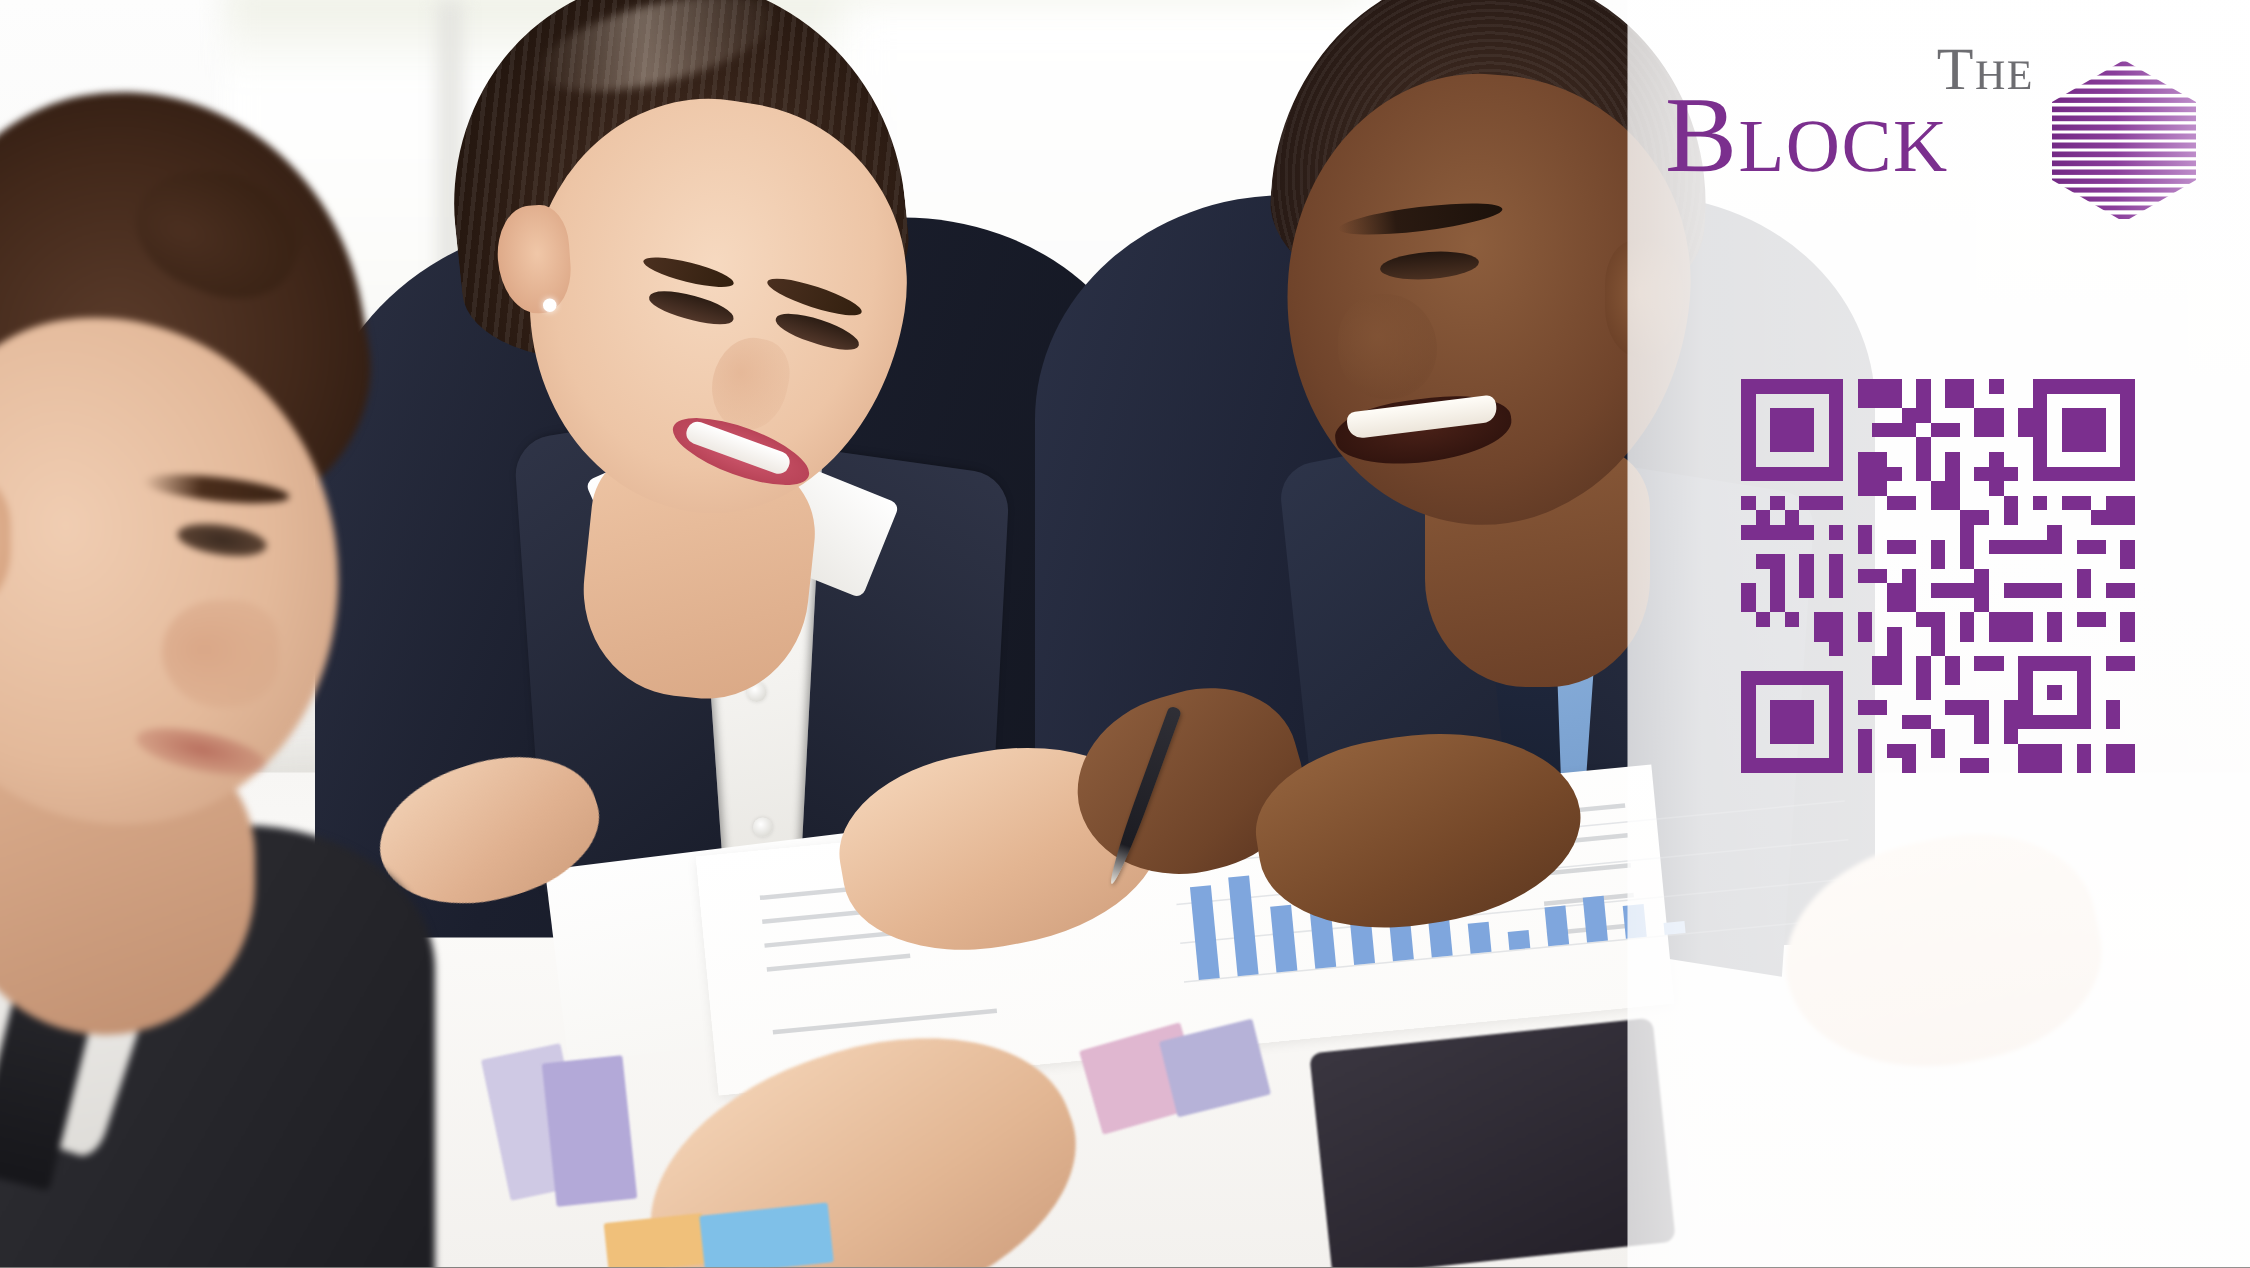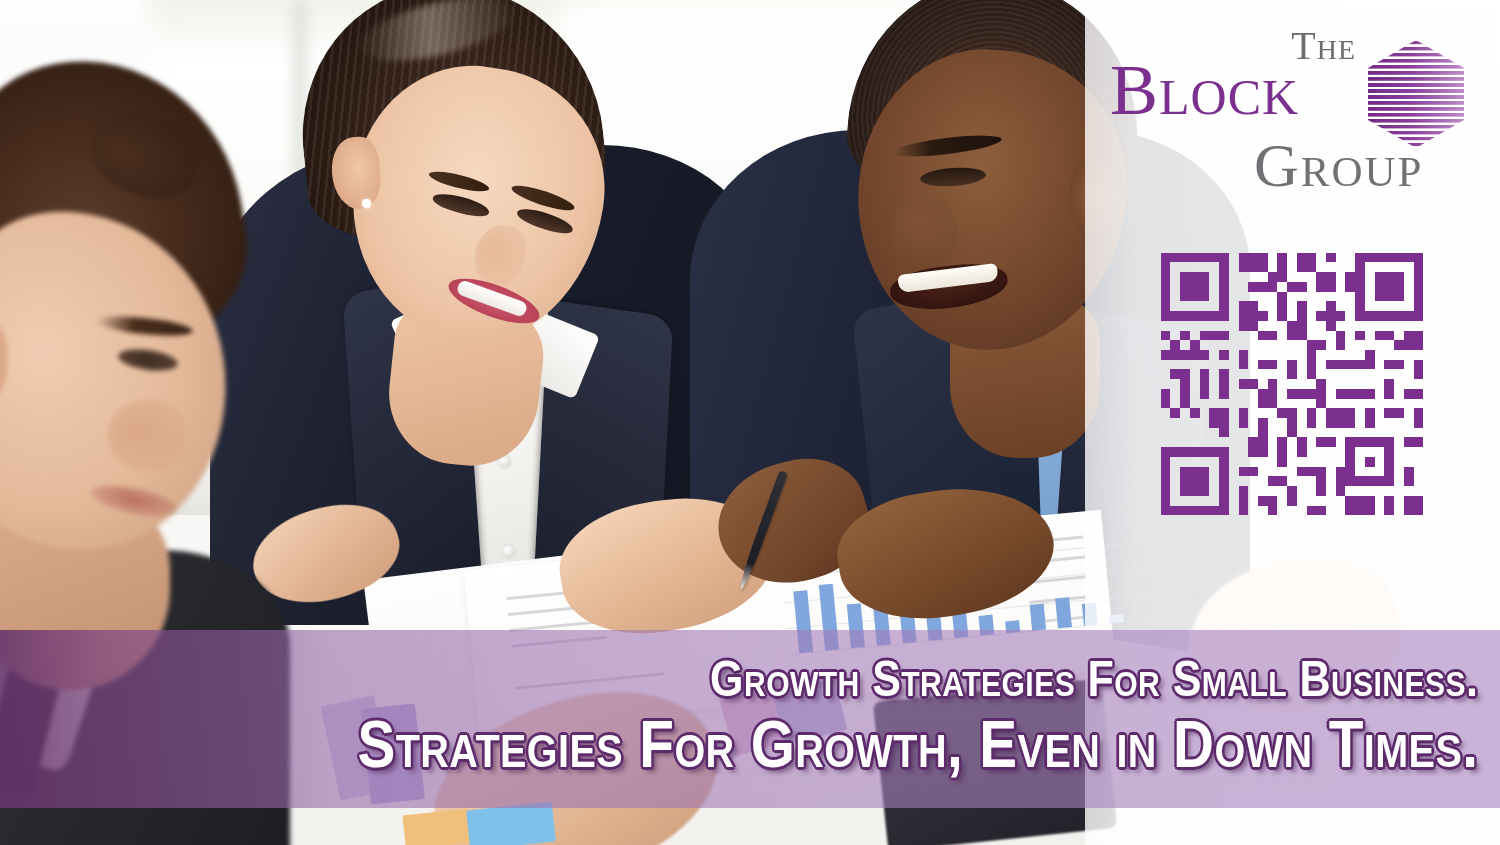--- a/index.html
+++ b/index.html
@@ -710,21 +710,20 @@
     <div class="swatch" style="left:468px; top:806px; width:86px; height:40px; background:#7fc0e8; transform:rotate(-6deg);"></div>
     <div class="swatch" style="left:726px; top:690px; width:70px; height:58px; background:#e0b7d0; transform:rotate(-16deg);"></div>
     <div class="swatch" style="left:778px; top:686px; width:64px; height:52px; background:#b6b2d8; transform:rotate(-14deg);"></div>
   </div>
 
   <div class="right-panel"></div>
 
   <div class="logo">
     <div class="logo-the">The</div>
     <div class="logo-block">Block</div>
-    <div class="logo-group">Group</div>
     <div class="logo-mark">
       <svg viewBox="0 0 116 112" aria-hidden="true">
         <defs>
           <clipPath id="hexclip">
             <polygon points="58,2 106,30 106,82 58,110 10,82 10,30"></polygon>
           </clipPath>
           <linearGradient id="stripefade" x1="0" y1="0" x2="1" y2="0">
             <stop offset="0%" stop-color="#6E2580"></stop>
             <stop offset="45%" stop-color="#8A3E9B"></stop>
             <stop offset="100%" stop-color="#C79BD2"></stop>
@@ -862,18 +861,14 @@
         <rect x="26" y="26" width="2" height="2"></rect>
         <rect x="12" y="27" width="1" height="1"></rect>
         <rect x="21" y="12" width="1" height="1"></rect>
         <rect x="25" y="10" width="1" height="1"></rect>
         <rect x="20" y="3" width="1" height="2"></rect>
       </g>
     </svg>
   </div>
 
 
-  <div class="banner">
-    <div class="banner-line banner-line1">Growth Strategies For Small Business.</div>
-    <div class="banner-line banner-line2">Strategies For Growth, Even in Down Times.</div>
-  </div>
 
 </div>
 
 </body></html>

